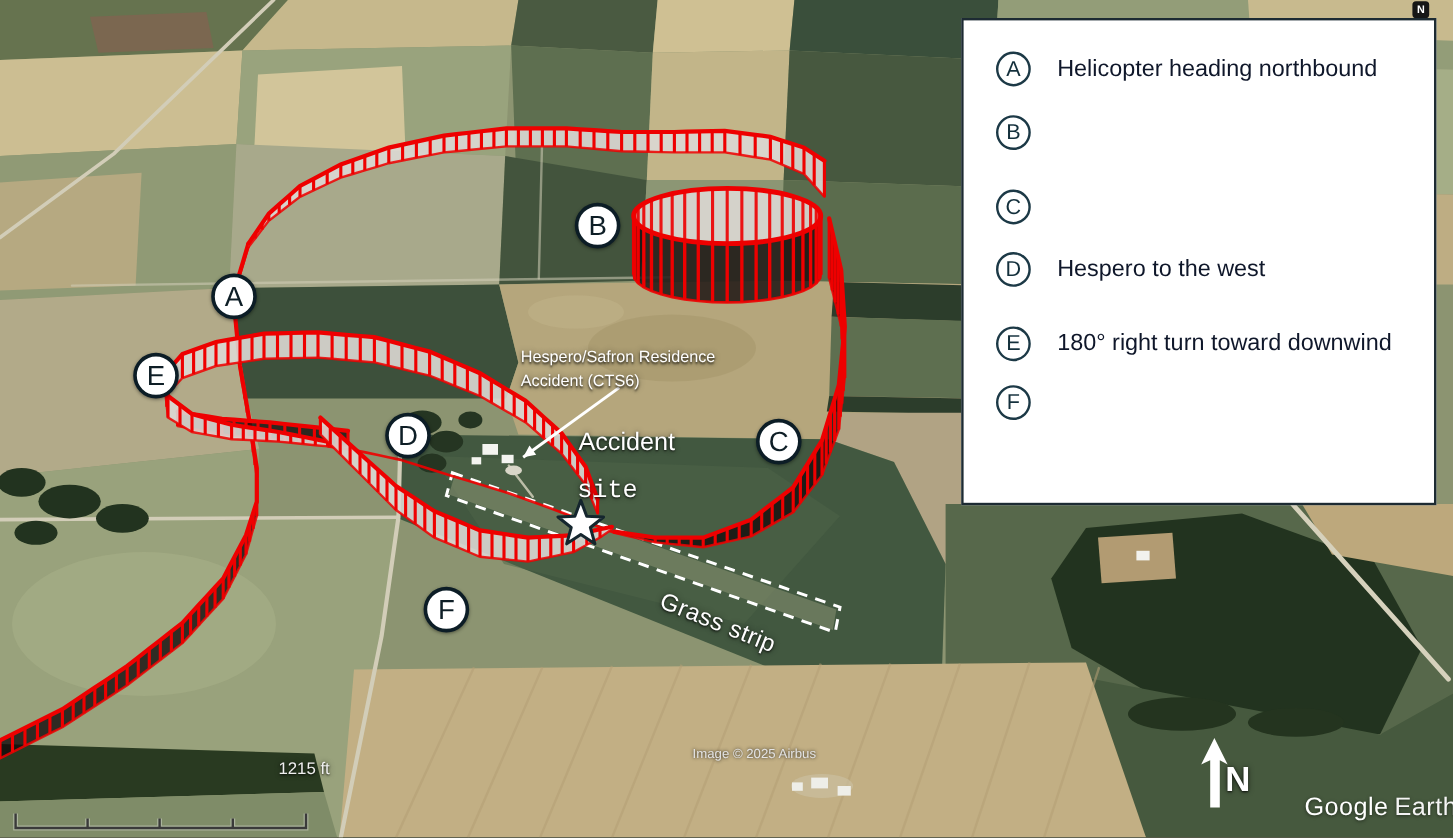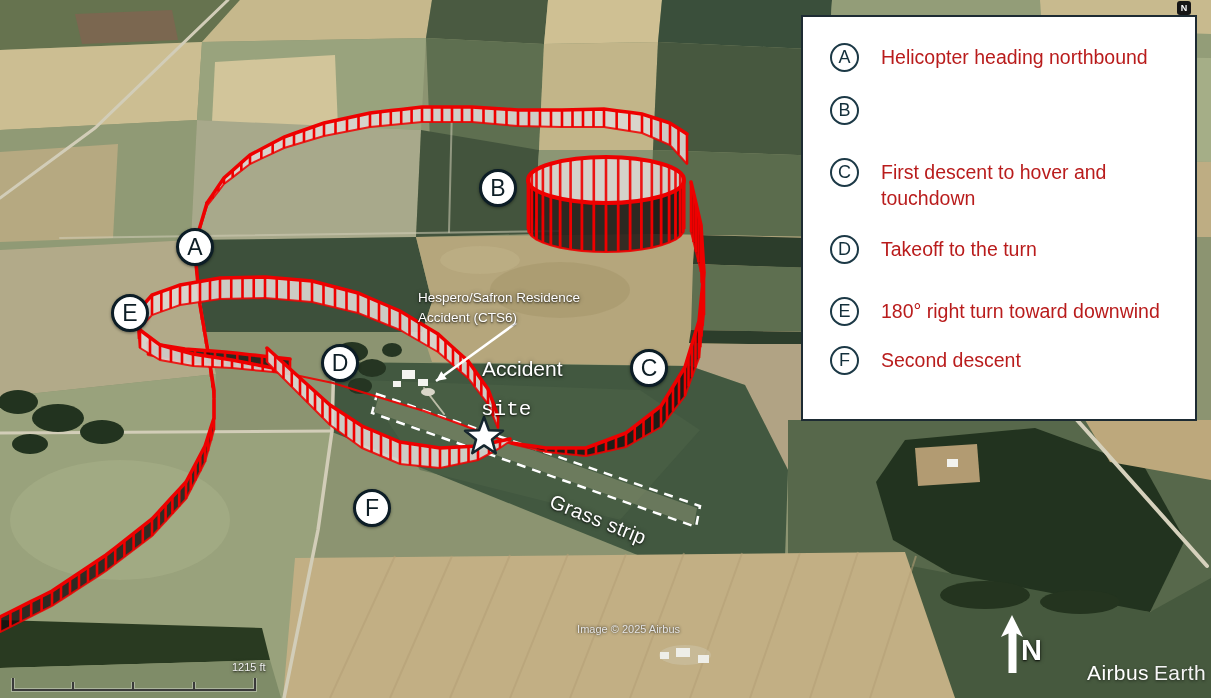--- a/index.html
+++ b/index.html
@@ -12,36 +12,36 @@
           padding:26px 20px 0 27px;}
   .legend-row{display:flex;align-items:flex-start;gap:22px;}
   .legend-row:nth-child(1){margin-bottom:24px;}
   .legend-row:nth-child(2){margin-bottom:33px;}
   .legend-row:nth-child(3){margin-bottom:23px;}
   .legend-row:nth-child(4){margin-bottom:33px;}
   .legend-row:nth-child(5){margin-bottom:20px;}
   .legend-badge{flex:none;width:29px;height:29px;border-radius:50%;
           border:2.5px solid #1c3946;box-sizing:border-box;color:#14303c;
           font-size:18px;line-height:24px;text-align:center;}
-  .legend-label{font-size:19.5px;color:#b91c1c;line-height:1.35;width:298px;padding-top:1px;}
+  .legend-label{font-size:19.5px;color:#0f172a;line-height:1.35;width:298px;padding-top:1px;}
   
   .map-marker{position:absolute;width:38px;height:38px;border-radius:50%;
           background:#fff;border:3px solid #0c1d26;box-sizing:border-box;
           color:#0e1e26;font-size:23px;line-height:32px;text-align:center;
           transform:translate(-50%,-50%);box-shadow:0 1px 3px rgba(0,0,0,.45);}
   
   .map-text{position:absolute;color:#fff;
           text-shadow:0 1px 2px rgba(0,0,0,.8),0 0 5px rgba(0,0,0,.45);}
-  #heliport-label{left:418px;top:288px;font-size:13.5px;line-height:1.5;font-weight:500;}
+  #heliport-label{left:434px;top:288px;font-size:13.5px;line-height:1.5;font-weight:500;}
   #accident-line1{left:482px;top:357px;font-size:21px;}
   #accident-line2{left:481px;top:398px;font-size:21px;font-family:Liberation Mono, monospace;}
   #grass-strip-label{left:555px;top:490px;font-size:20px;transform:rotate(22deg);
           transform-origin:left top;letter-spacing:.5px;}
   #north-label{left:1021px;top:634px;font-size:29px;font-weight:bold;}
-  #scale-label{left:232px;top:661px;font-size:11px;color:#f0f0f0;}
+  #scale-label{left:232px;top:632px;font-size:14px;color:#f0f0f0;}
   #credit{left:540px;top:623px;width:140px;text-align:right;font-size:11px;color:#e3e3e3;
           text-shadow:0 0 3px rgba(0,0,0,.9);}
   #ge-logo{position:absolute;left:1087px;top:661px;color:#fff;font-size:21px;
           letter-spacing:.4px;text-shadow:0 1px 3px rgba(0,0,0,.55);}
   #ge-logo .earth{font-weight:300;margin-left:5px;color:#f4f4f4;}
   #ge-logo .google{font-weight:500;}
   #compass-badge{position:absolute;left:1177px;top:1px;width:14px;height:14px;border-radius:3px;
           background:#161616;color:#fff;font-size:9px;font-weight:bold;text-align:center;
           line-height:14px;}
 </style>
@@ -451,21 +451,21 @@
     <div>Hespero/Safron Residence</div>
     <div>Accident (CTS6)</div>
   </div>
   <div id="accident-line1" class="map-text">Accident</div>
   <div id="accident-line2" class="map-text">site</div>
   <div id="grass-strip-label" class="map-text">Grass strip</div>
   <div id="north-label" class="map-text">N</div>
   <div id="scale-label" class="map-text">1215 ft</div>
   <div id="credit" class="map-text">Image © 2025 Airbus</div>
   <div id="ge-logo">
-    <span class="google">Airbus</span><span class="earth">Earth</span>
+    <span class="google">Google</span><span class="earth">Earth</span>
   </div>
   <div id="compass-badge">N</div>
 
   <div id="map-markers">
       <div class="map-marker" style="left: 195px; top: 247px;">A</div>
       <div class="map-marker" style="left: 498px; top: 188px;">B</div>
       <div class="map-marker" style="left: 649px; top: 368px;">C</div>
       <div class="map-marker" style="left: 340px; top: 363px;">D</div>
       <div class="map-marker" style="left: 130px; top: 313px;">E</div>
       <div class="map-marker" style="left: 372px; top: 508px;">F</div>
@@ -475,29 +475,27 @@
     <div id="legend-items">
         <div class="legend-row">
           <div class="legend-badge">A</div>
           <div class="legend-label">Helicopter heading northbound</div>
         </div>
         <div class="legend-row">
           <div class="legend-badge">B</div>
         </div>
         <div class="legend-row">
           <div class="legend-badge">C</div>
-          <div class="legend-label">First descent to hover and touchdown</div>
         </div>
         <div class="legend-row">
           <div class="legend-badge">D</div>
-          <div class="legend-label">Takeoff to the turn</div>
+          <div class="legend-label">Hespero to the west</div>
         </div>
         <div class="legend-row">
           <div class="legend-badge">E</div>
           <div class="legend-label">180° right turn toward downwind</div>
         </div>
         <div class="legend-row">
           <div class="legend-badge">F</div>
-          <div class="legend-label">Second descent</div>
         </div>
       </div>
   </div>
 </div>
 
 </body></html>

